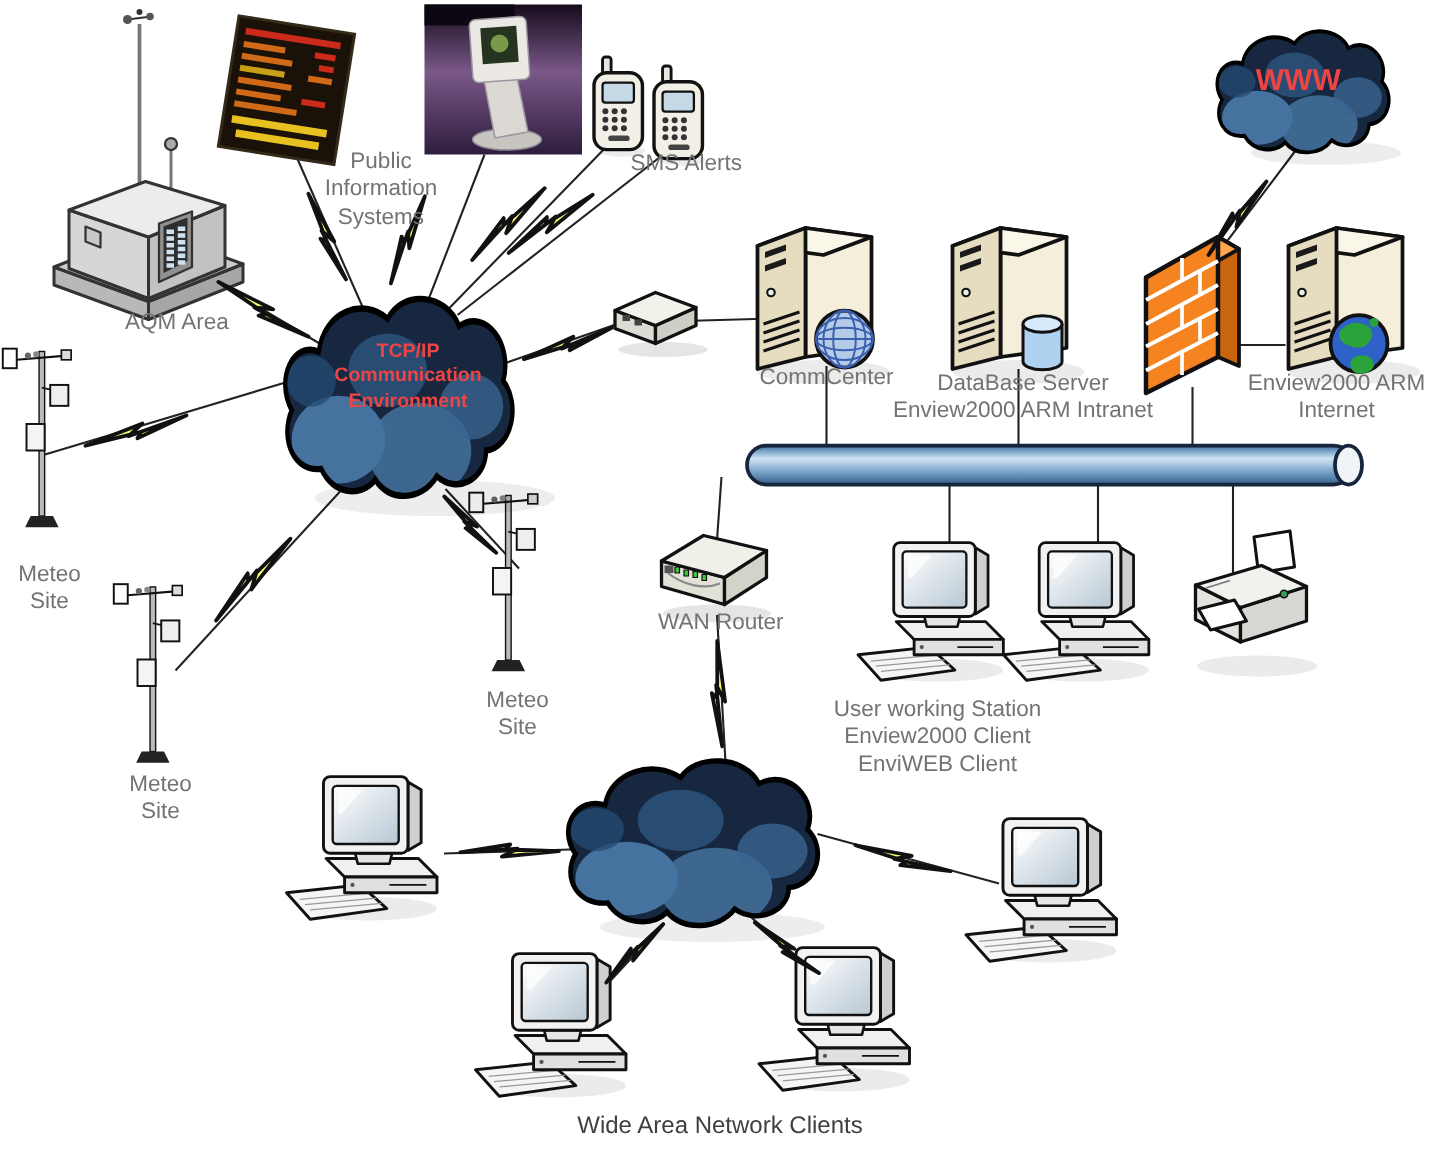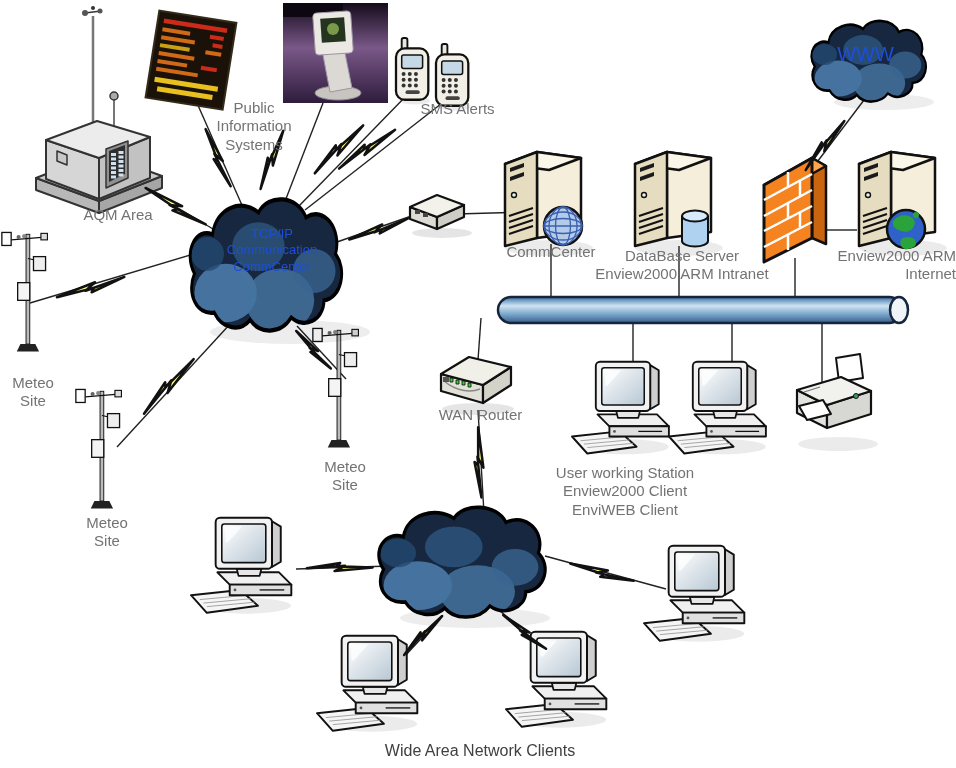--- a/index.html
+++ b/index.html
@@ -1,21 +1,21 @@
 <!DOCTYPE html>
 <html><head>
 <meta charset="utf-8">
 <style>
   html,body{margin:0;padding:0;background:#ffffff;}
   #stage{position:relative;width:956px;height:768px;background:#ffffff;overflow:hidden;
          font-family:"Liberation Sans",sans-serif;}
   #stage svg{position:absolute;left:0;top:0;}
   .lbl{position:absolute;font:15px/1.22 "Liberation Sans",sans-serif;color:#737373;
        text-align:center;white-space:pre-line;}
-  .lbl.cloud{color:#1d4ed8;font-weight:normal;}
+  .lbl.cloud{color:#ef4444;font-weight:bold;}
   .lbl.tcp{font-size:13px;line-height:1.25;}
   .lbl.big{font-size:20px;}
   .lbl.caption{color:#404040;font-size:16px;}
 </style>
 </head>
 <body>
 
 <div id="stage">
 <svg width="956" height="768" viewBox="0 0 956 768">
   <defs>
@@ -339,26 +339,26 @@
   </g>
 </svg>
 
 <div class="lbl" style="left:58px;top:206px;width:120px;">AQM Area</div>
 <div class="lbl" style="left:197px;top:99px;width:114px;">Public
 Information
 Systems</div>
 <div class="lbl" style="left:405px;top:100px;width:105px;">SMS Alerts</div>
 <div class="lbl cloud tcp" style="left:197px;top:226px;width:150px;">TCP/IP
 Communication
-CommCenter</div>
+Environment</div>
 <div class="lbl cloud big" style="left:813px;top:42px;width:105px;">WWW</div>
 <div class="lbl" style="left:495px;top:243px;width:112px;">CommCenter</div>
 <div class="lbl" style="left:587px;top:247px;width:190px;">DataBase Server
 Enview2000 ARM Intranet</div>
-<div class="lbl" style="left:826px;top:247px;width:130px;text-align:right;">Enview2000 ARM
+<div class="lbl" style="left:826px;top:247px;width:130px;">Enview2000 ARM
 Internet</div>
 <div class="lbl" style="left:428px;top:406px;width:105px;">WAN Router</div>
 <div class="lbl" style="left:535px;top:464px;width:180px;">User working Station
 Enview2000 Client
 EnviWEB Client</div>
 <div class="lbl" style="left:2px;top:374px;width:62px;">Meteo
 Site</div>
 <div class="lbl" style="left:76px;top:514px;width:62px;">Meteo
 Site</div>
 <div class="lbl" style="left:314px;top:458px;width:62px;">Meteo

